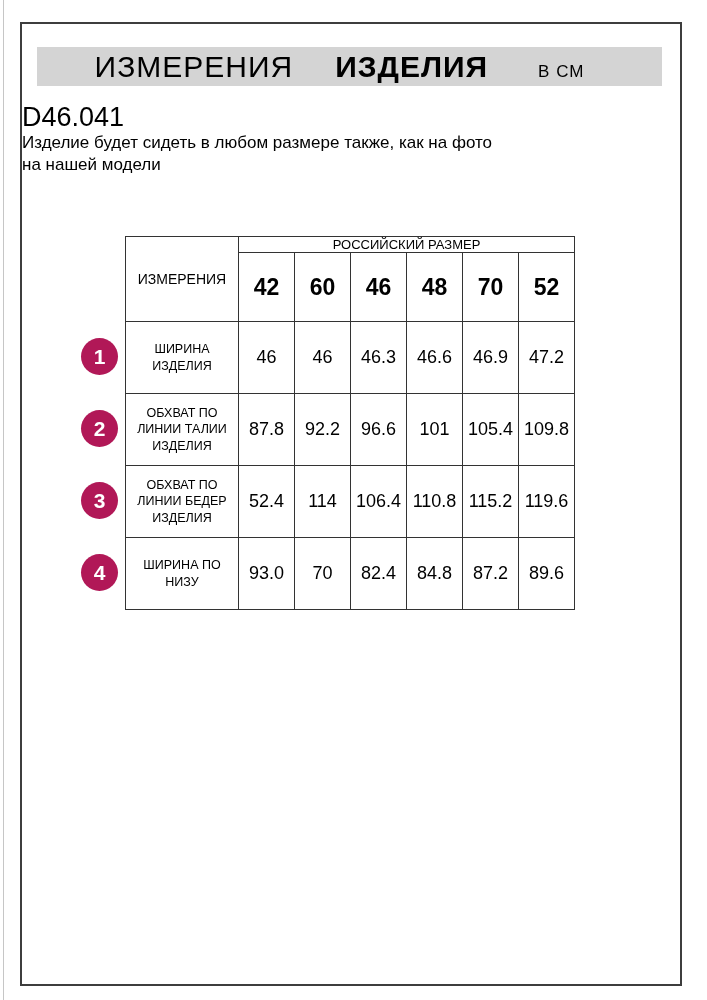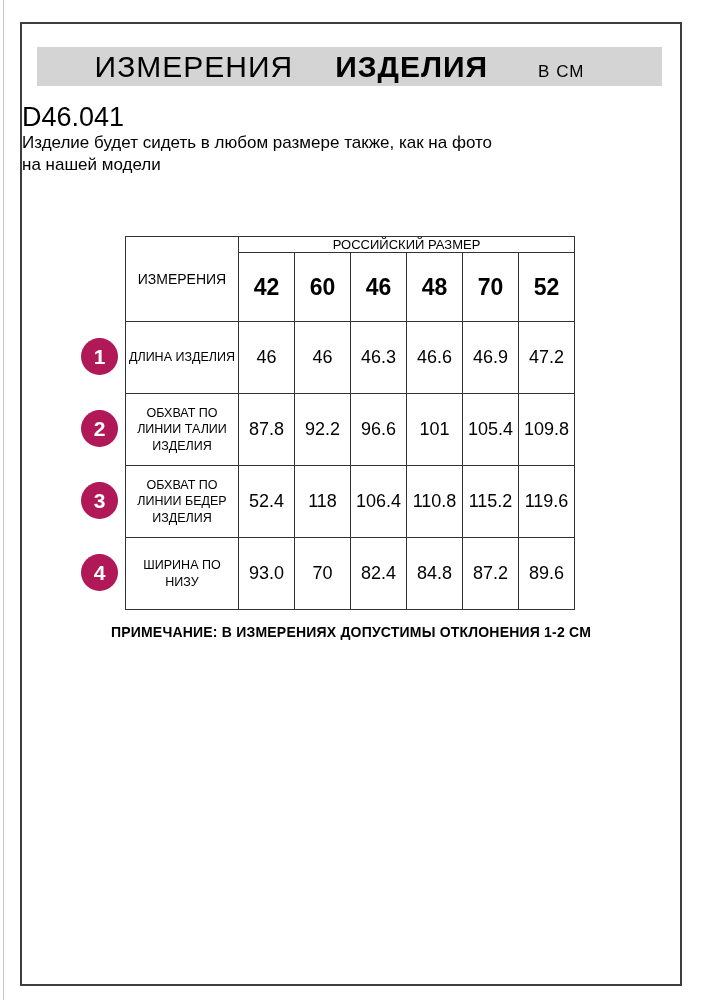--- a/index.html
+++ b/index.html
@@ -76,21 +76,21 @@
       </tr>
       <tr class="r-sizes">
         <td class="cell-size">42</td>
         <td class="cell-size">60</td>
         <td class="cell-size">46</td>
         <td class="cell-size">48</td>
         <td class="cell-size">70</td>
         <td class="cell-size">52</td>
       </tr>
       <tr class="r-data">
-        <td class="cell-rowlabel">ДЛИНА ИЗДЕЛИЯ</td>
+        <td class="cell-rowlabel">ШИРИНА ИЗДЕЛИЯ</td>
         <td class="cell-value">46</td>
         <td class="cell-value">46</td>
         <td class="cell-value">46.3</td>
         <td class="cell-value">46.6</td>
         <td class="cell-value">46.9</td>
         <td class="cell-value">47.2</td>
       </tr>
       <tr class="r-data">
         <td class="cell-rowlabel">ОБХВАТ ПО
 ЛИНИИ ТАЛИИ
@@ -100,21 +100,21 @@
         <td class="cell-value">96.6</td>
         <td class="cell-value">101</td>
         <td class="cell-value">105.4</td>
         <td class="cell-value">109.8</td>
       </tr>
       <tr class="r-data">
         <td class="cell-rowlabel">ОБХВАТ ПО
 ЛИНИИ БЕДЕР
 ИЗДЕЛИЯ</td>
         <td class="cell-value">52.4</td>
-        <td class="cell-value">118</td>
+        <td class="cell-value">114</td>
         <td class="cell-value">106.4</td>
         <td class="cell-value">110.8</td>
         <td class="cell-value">115.2</td>
         <td class="cell-value">119.6</td>
       </tr>
       <tr class="r-data">
         <td class="cell-rowlabel">ШИРИНА ПО
 НИЗУ</td>
         <td class="cell-value">93.0</td>
         <td class="cell-value">70</td>
@@ -124,15 +124,14 @@
         <td class="cell-value">89.6</td>
       </tr>
     </tbody>
   </table>
 
   <div class="badge badge-1">1</div>
   <div class="badge badge-2">2</div>
   <div class="badge badge-3">3</div>
   <div class="badge badge-4">4</div>
 
-  <div class="note">ПРИМЕЧАНИЕ: В ИЗМЕРЕНИЯХ ДОПУСТИМЫ ОТКЛОНЕНИЯ 1-2 СМ</div>
 
 </div>
 
 </body></html>

